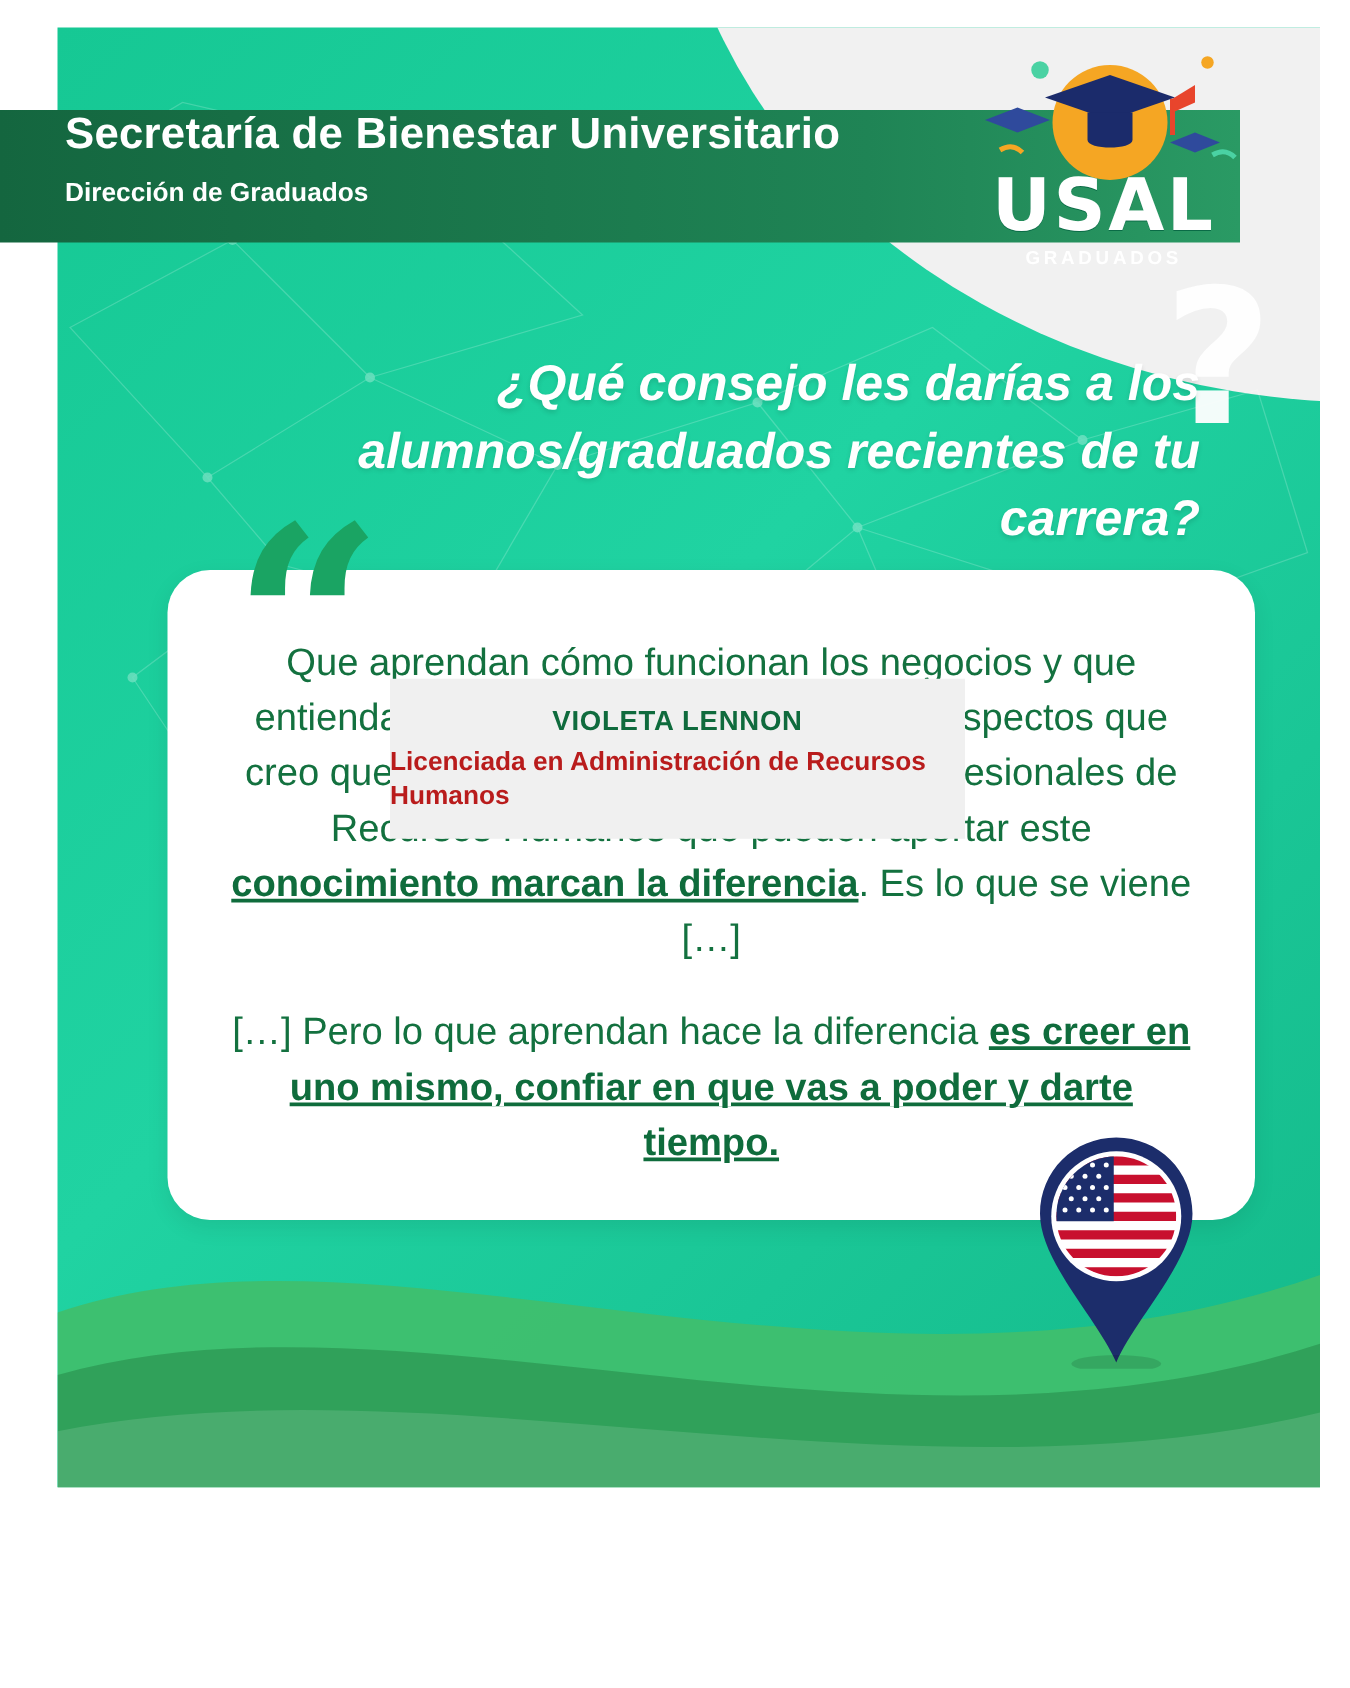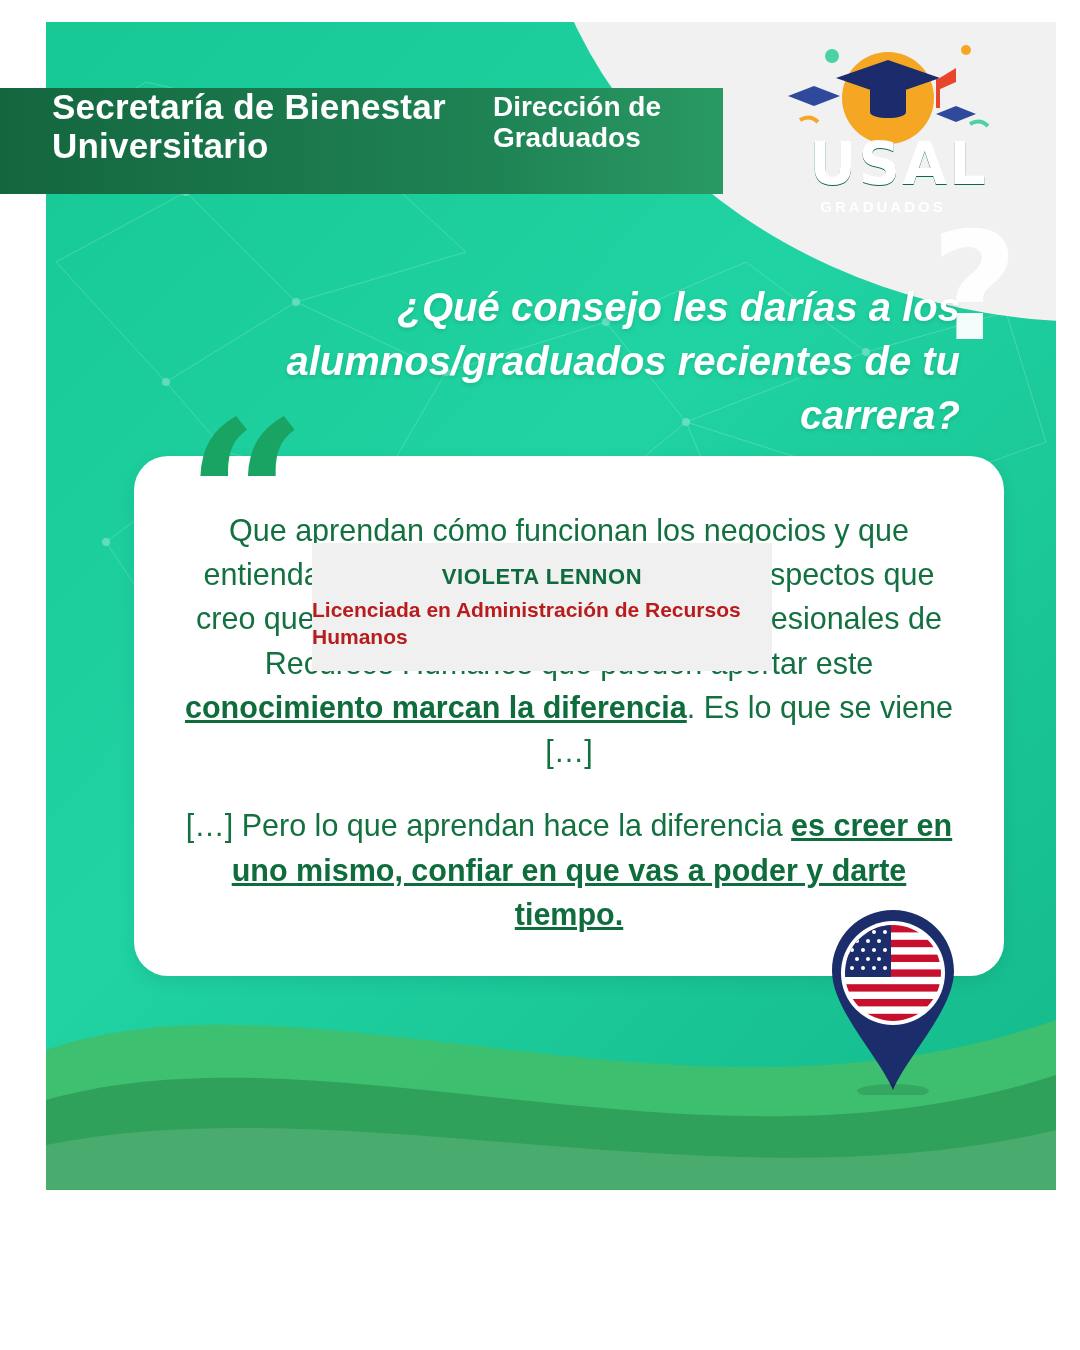--- a/index.html
+++ b/index.html
@@ -25,38 +25,38 @@
     position:absolute;right:-40px;top:-170px;width:560px;height:470px;
     background:#f1f1f1;border-radius:0 0 0 100%;
   }
   .net-lines{position:absolute;left:0;top:0;width:100%;height:100%;opacity:.35;}
   
   .wave1{
     position:absolute;left:0;bottom:-10px;width:1010px;height:300px;
   }
   
   .header-bar{
-    position:absolute;left:0;top:88px;width:723px;height:106px;
+    position:absolute;left:0;top:88px;width:992px;height:106px;
     background:#1e7b4e;
     background:linear-gradient(90deg,#14663f 0%,#1f8455 70%,#2a9a64 100%);
-    display:flex;flex-direction:row;justify-content:space-between;
+    display:flex;flex-direction:column;justify-content:flex-start;
     padding-left:52px;box-sizing:border-box;z-index:6;
   }
   .header-title{
     color:#ffffff;font-size:35px;font-weight:bold;letter-spacing:.2px;line-height:1.1;
   }
   .header-sub{
-    color:#ffffff;font-size:28px;font-weight:bold;margin-top:4px;line-height:1.1;
+    color:#ffffff;font-size:21px;font-weight:bold;margin-top:16px;line-height:1.1;
   }
   
   .grad-logo{
     position:absolute;left:770px;top:20px;width:230px;height:215px;z-index:7;
   }
   .grad-logo .usal-word{
-    position:absolute;left:8px;top:110px;width:210px;text-align:right;
+    position:absolute;left:8px;top:110px;width:210px;text-align:center;
     font-family:"DejaVu Sans", sans-serif;
     font-size:58px;font-weight:bold;color:#ffffff;letter-spacing:2px;
     text-shadow:0 1px 0 #0a6b46;
   }
   .grad-logo .grad-word{
     position:absolute;left:8px;top:178px;width:210px;text-align:center;
     font-size:15px;font-weight:bold;color:#ffffff;letter-spacing:3px;
   }
   
   .big-q{

